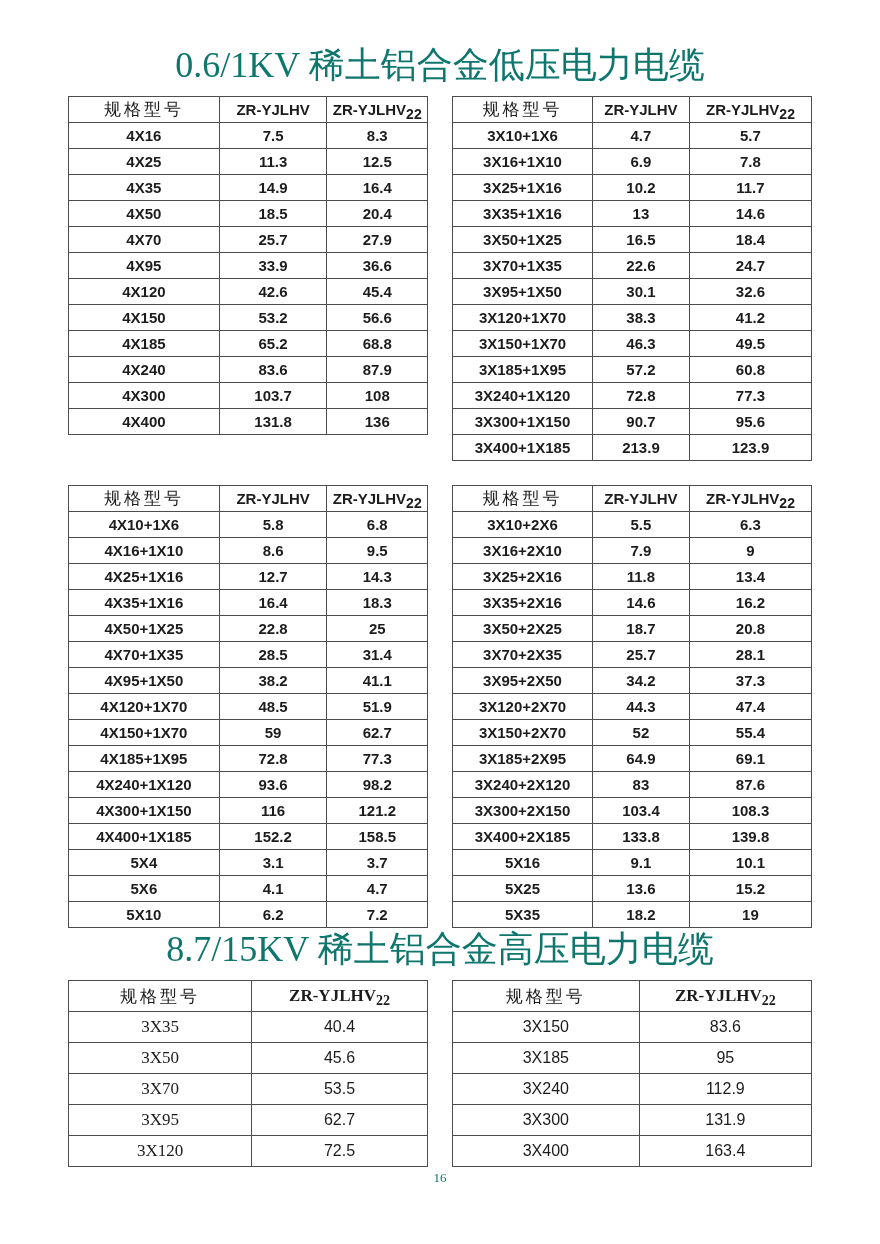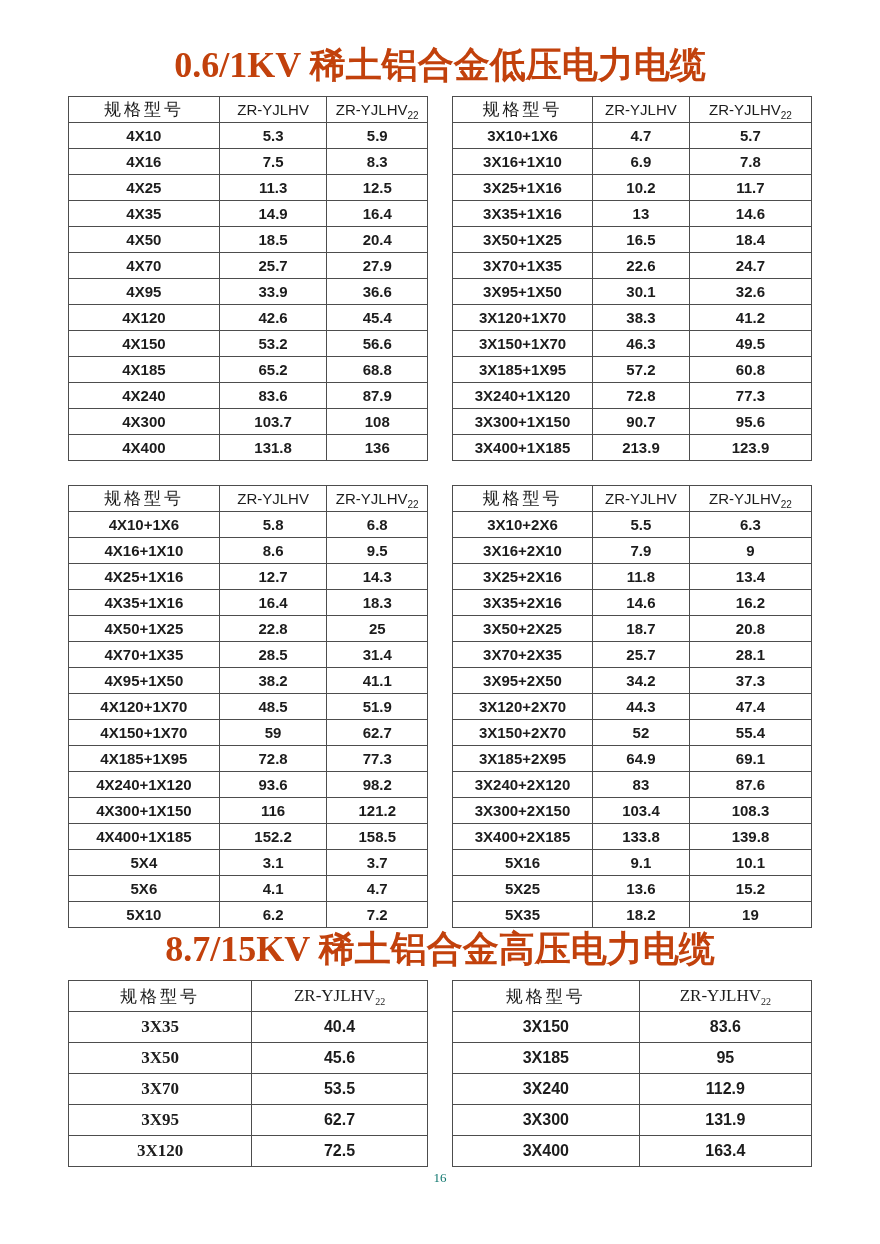--- a/index.html
+++ b/index.html
@@ -15,26 +15,26 @@
   .page {
     box-sizing: border-box;
     width: 880px;
     height: 1244px;
     padding: 44px 68px 0 68px;
     background: #ffffff;
     overflow: hidden;
   }
   .section-title {
     font-family: "Liberation Serif", serif;
-    font-weight: bold;
+    font-weight: normal;
     font-size: 36px;
     line-height: 1.2;
     text-align: center;
     margin: 0 0 9px 0;
-    color: #c2410c;
+    color: #0f766e;
     letter-spacing: 0px;
     white-space: nowrap;
   }
   .tables-grid {
     display: flex;
     gap: 24px;
     align-items: flex-start;
   }
   .tables-grid + .tables-grid { margin-top: 24px; }
   table {
@@ -53,43 +53,43 @@
   }
   
   .lv th, .lv td { height: 25px; }
   .lv td {
     font-weight: bold;
     font-size: 15px;
   }
   
   .hv th, .hv td { height: 30px; }
   .hv td {
-    font-weight: bold;
+    font-weight: normal;
     font-size: 16px;
   }
   .hv-left td:first-child {
     font-family: "Liberation Serif", serif;
     font-size: 17px;
   }
   th.spec-header {
     font-family: "Liberation Serif", serif;
     font-weight: normal;
     font-size: 17px;
     letter-spacing: 3px;
   }
   th.model-header {
-    font-weight: normal;
+    font-weight: bold;
     font-size: 15px;
   }
   .hv th.model-header {
     font-family: "Liberation Serif", serif;
     font-size: 17px;
   }
   th sub {
-    font-size: 10px;
+    font-size: 14px;
     vertical-align: sub;
     line-height: 0;
   }
   .page-number {
     font-family: "Liberation Serif", serif;
     font-size: 13px;
     text-align: center;
     margin-top: 3px;
     color: #0f766e;
   }
@@ -110,25 +110,20 @@
         </colgroup>
       <thead>
         <tr>
           <th class="spec-header">规格型号</th>
           <th class="model-header">ZR-YJLHV</th>
           <th class="model-header"><span>ZR-YJLHV</span><sub>22</sub></th>
         </tr>
       </thead>
       <tbody>
           <tr>
-            <td>4X10</td>
-            <td>5.3</td>
-            <td>5.9</td>
-          </tr>
-          <tr>
             <td>4X16</td>
             <td>7.5</td>
             <td>8.3</td>
           </tr>
           <tr>
             <td>4X25</td>
             <td>11.3</td>
             <td>12.5</td>
           </tr>
           <tr>

